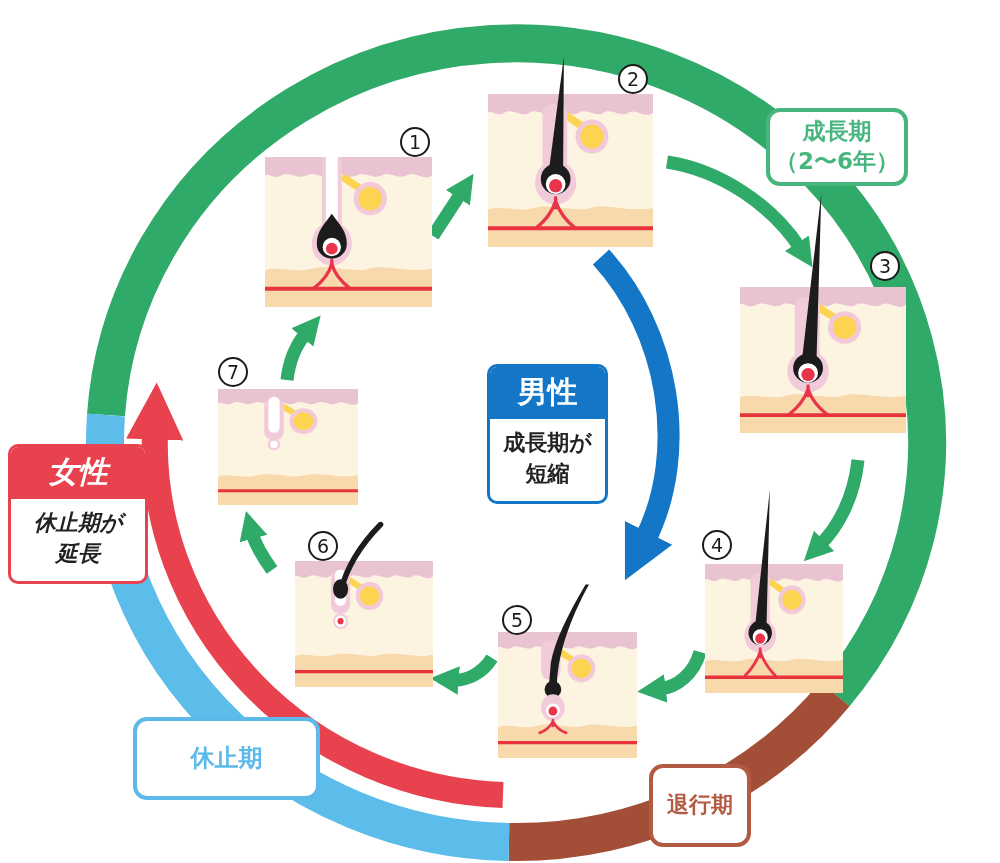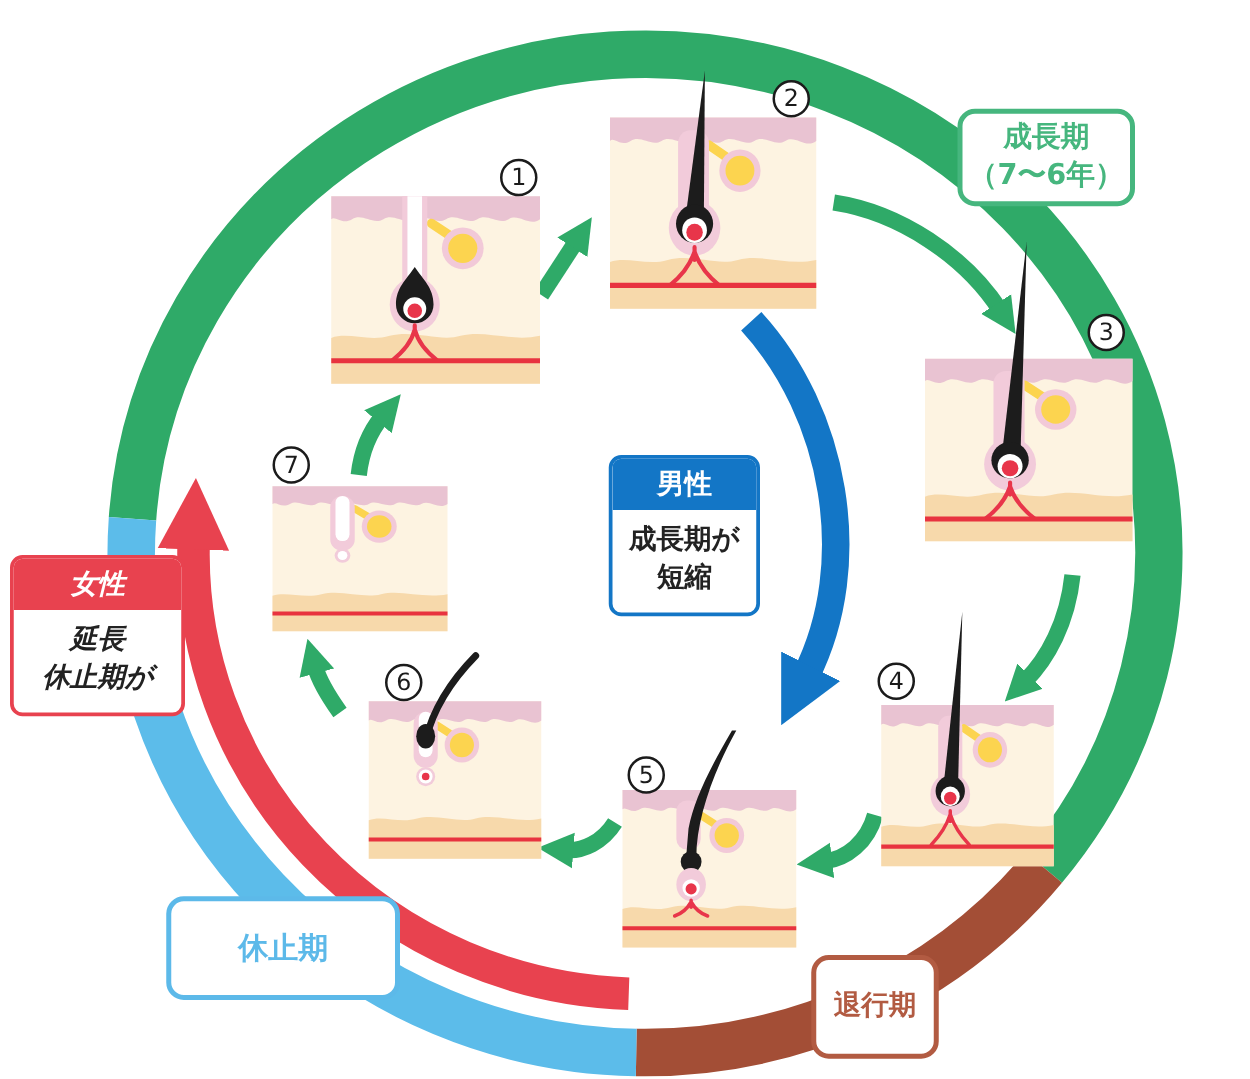--- a/index.html
+++ b/index.html
@@ -31,29 +31,29 @@
     background:#fff;display:flex;align-items:center;justify-content:center;
     font-size:19px;color:#1b1b1b;box-sizing:border-box;
   }
   
   .phase-label{
     position:absolute;background:#fff;border:4px solid;border-radius:14px;
     text-align:center;font-weight:bold;display:flex;flex-direction:column;
     justify-content:center;line-height:1.3;box-sizing:border-box;
   }
   .phase-label span{display:block;}
-  .lbl-growth{left:766px;top:87px;width:142px;height:78px;border-color:#46b67e;color:#46b67e;font-size:23px;}
+  .lbl-growth{left:766px;top:108px;width:142px;height:78px;border-color:#46b67e;color:#46b67e;font-size:23px;}
   .lbl-rest{left:133px;top:717px;width:187px;height:83px;border-color:#5cb9e9;color:#5cb9e9;font-size:24px;}
   .lbl-regression{left:649px;top:764px;width:102px;height:83px;border-color:#b25b42;color:#b25b42;font-size:22px;}
   
   .callout{
     position:absolute;background:#fff;border-radius:10px;overflow:hidden;
     text-align:center;box-sizing:border-box;border:3.5px solid;
   }
-  .callout-header{color:#fff;font-size:22px;font-weight:bold;padding:5px 0 6px;}
+  .callout-header{color:#fff;font-size:30px;font-weight:bold;padding:5px 0 6px;}
   .callout-body{font-size:22px;font-weight:bold;color:#222;padding:9px 4px 11px;line-height:1.4;}
   .callout-body span{display:block;}
   .co-male{left:487px;top:364px;width:121px;border-color:#1376c6;}
   .co-male .callout-header{background:#1376c6;}
   .co-female{left:8px;top:444px;width:140px;border-color:#e8424f;font-style:italic;}
   .co-female .callout-header{background:#e8424f;}
 </style>
 </head>
 <body>
 
@@ -236,38 +236,38 @@
   <div class="badge" style="left:400px;top:127px;">1</div>
   <div class="badge" style="left:618px;top:64px;">2</div>
   <div class="badge" style="left:870px;top:251px;">3</div>
   <div class="badge" style="left:702px;top:530px;">4</div>
   <div class="badge" style="left:502px;top:605px;">5</div>
   <div class="badge" style="left:308px;top:531px;">6</div>
   <div class="badge" style="left:218px;top:357px;">7</div>
 
   <div class="phase-label lbl-growth">
     <span>成長期</span>
-    <span>（7〜6年）</span>
+    <span>（2〜6年）</span>
   </div>
   <div class="phase-label lbl-regression">
     <span>退行期</span>
   </div>
   <div class="phase-label lbl-rest">
     <span>休止期</span>
   </div>
 
   <div class="callout co-male">
     <div class="callout-header">男性</div>
     <div class="callout-body">
       <span>成長期が</span>
       <span>短縮</span>
     </div>
   </div>
 
   <div class="callout co-female">
     <div class="callout-header">女性</div>
     <div class="callout-body">
+      <span>休止期が</span>
       <span>延長</span>
-      <span>休止期が</span>
     </div>
   </div>
 
 </div>
 
 </body></html>

